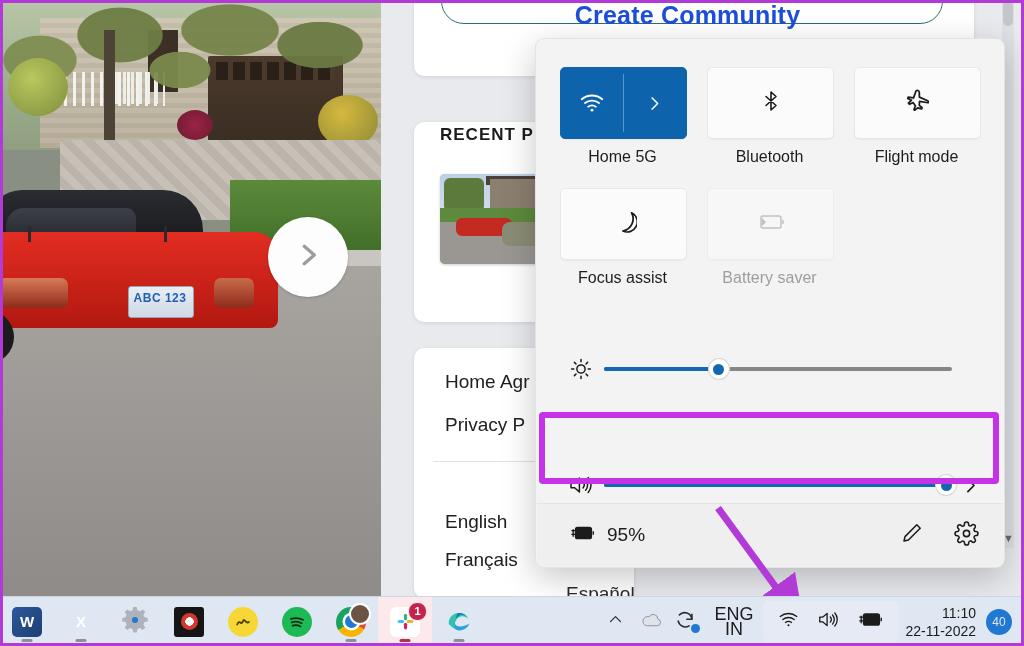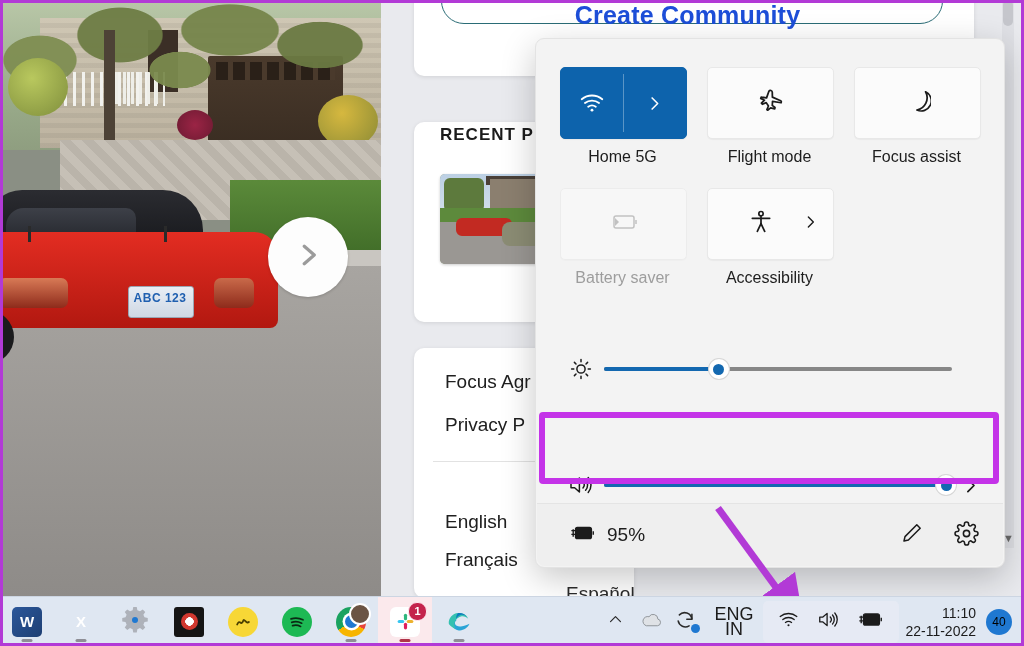--- a/index.html
+++ b/index.html
@@ -170,21 +170,21 @@
   .dot.red{background:#b0344a;}
   .badge{position:absolute;top:-5px;right:-7px;min-width:17px;height:17px;border-radius:9px;
     background:#c4234c;color:#fff;font-size:11px;font-weight:bold;display:flex;align-items:center;justify-content:center;border:1.5px solid #ffe7ee;}
   .tb-item.active{background:#fbe9ec;}
 
   .tray{position:absolute;right:0;top:0;height:49px;display:flex;align-items:center;gap:0;}
   .tray-chip{display:flex;align-items:center;gap:16px;padding:0 14px;height:42px;
     background:#e6eaf4;border-radius:5px;}
   .lang{font-size:18px;line-height:15px;color:#1b1b1b;text-align:center;}
   .clock{font-size:14px;line-height:18px;color:#1b1b1b;text-align:right;padding:0 10px 0 6px;}
-  .notif{width:26px;height:26px;border-radius:13px;background:#1f78d1;color:#000000;font-size:12px;
+  .notif{width:26px;height:26px;border-radius:13px;background:#1f78d1;color:#e5e5e5;font-size:12px;
     display:flex;align-items:center;justify-content:center;margin-right:12px;}
 
   
   .border{position:absolute;inset:0;border:3px solid #b23ad6;box-sizing:border-box;pointer-events:none;}
   .arrow-svg{position:absolute;left:0;top:0;width:1024px;height:646px;pointer-events:none;}
 </style>
 </head>
 <body>
 
 <div class="root">
@@ -242,21 +242,21 @@
       <div class="rt-tree"></div>
       <div class="rt-roof"></div>
       <div class="rt-house"></div>
       <div class="rt-grass"></div>
       <div class="rt-road"></div>
       <div class="rt-car1"></div>
       <div class="rt-car2"></div>
     </div>
 
     <div class="card card-links"></div>
-    <div class="link-row" style="top:371px">Focus Agr</div>
+    <div class="link-row" style="top:371px">Home Agr</div>
     <div class="link-row" style="top:414px">Privacy P</div>
     <div class="divider" style="top:461px"></div>
     <div class="link-row" style="top:511px">English</div>
     <div class="link-row" style="top:549px">Français</div>
     <div class="link-row" style="top:583px;left:185px;color:#2b2b2b">Español</div>
 
     <div class="rail"></div>
     <div class="rail-thumb"></div>
     <div class="rail-arrow">▼</div>
   </div>
@@ -278,20 +278,30 @@
           <span class="tdiv"></span>
           <span class="t-chev">
             <svg width="19" height="19" viewBox="0 0 24 24" fill="none" stroke="#ffffff" stroke-width="2" stroke-linecap="round" stroke-linejoin="round">
                 <polyline points="9 5 16 12 9 19"></polyline>
               </svg>
           </span>
         </div>
         <div class="tile-lbl">Home 5G</div>
       </div>
 
+      <div class="tile-wrap">
+        <div class="tile">
+          <span>
+            <svg width="24" height="26" viewBox="0 0 24 24" fill="none" stroke="#1b1b1b" stroke-width="1.6" stroke-linecap="round" stroke-linejoin="round">
+                <path d="M7 7.5L17 16.5 12 21V3l5 4.5L7 16.5"></path>
+              </svg>
+          </span>
+        </div>
+        <div class="tile-lbl">Bluetooth</div>
+      </div>
 
       <div class="tile-wrap">
         <div class="tile">
           <span>
             <svg width="28" height="28" viewBox="0 0 24 24" fill="none" stroke="#1b1b1b" stroke-width="1.5" stroke-linejoin="round">
                 <path d="M10.2 3.6a1.6 1.6 0 0 1 2.9.9l.1 4.2 7.1 3.1c.4.2.6.6.5 1l-.2.7-7.3-1.1-.2 3.4 2.3 1.8-.2 1.2-3.5-.9-2.6 2-.6-.5 1.3-3.1-1.9-2.9-3.3 1.4-.8-.9 2.6-2.6-3.2-1.5.4-1.1 4.6.6z"></path>
               </svg>
           </span>
         </div>
         <div class="tile-lbl">Flight mode</div>
@@ -314,39 +324,20 @@
             <svg width="30" height="22" viewBox="0 0 30 18" fill="none" stroke="#9a9a9a" stroke-width="1.5" stroke-linejoin="round">
                 <rect x="5" y="3" width="20" height="12" rx="2"></rect>
                 <path d="M27 7v4"></path>
                 <path d="M10 9l-4-4v8z" fill="#9a9a9a" stroke="none"></path>
               </svg>
           </span>
         </div>
         <div class="tile-lbl dim">Battery saver</div>
       </div>
 
-      <div class="tile-wrap">
-        <div class="tile">
-          <span style="position:relative;left:-10px">
-            <svg width="26" height="26" viewBox="0 0 24 24" fill="none" stroke="#1b1b1b" stroke-width="1.6" stroke-linecap="round" stroke-linejoin="round">
-                <circle cx="12" cy="4.3" r="2"></circle>
-                <path d="M4 8.6h16"></path>
-                <path d="M12 7v7"></path>
-                <path d="M12 13.6l-3.4 7"></path>
-                <path d="M12 13.6l3.4 7"></path>
-              </svg>
-          </span>
-          <span class="split-chev">
-            <svg width="17" height="17" viewBox="0 0 24 24" fill="none" stroke="#1b1b1b" stroke-width="2" stroke-linecap="round" stroke-linejoin="round">
-                <polyline points="9 5 16 12 9 19"></polyline>
-              </svg>
-          </span>
-        </div>
-        <div class="tile-lbl">Accessibility</div>
-      </div>
     </div>
 
     <div class="slider-row" style="left:22px;top:318px;width:420px;">
       <span class="sl-icon">
         <svg width="24" height="24" viewBox="0 0 24 24" fill="none" stroke="#1b1b1b" stroke-width="1.5" stroke-linecap="round">
             <circle cx="12" cy="12" r="4.1"></circle>
             <path d="M12 2.6v2.2M12 19.2v2.2M2.6 12h2.2M19.2 12h2.2M5.4 5.4l1.6 1.6M17 17l1.6 1.6M18.6 5.4L17 7M7 17l-1.6 1.6"></path>
           </svg>
       </span>
       <div class="track" style="width:348px">

